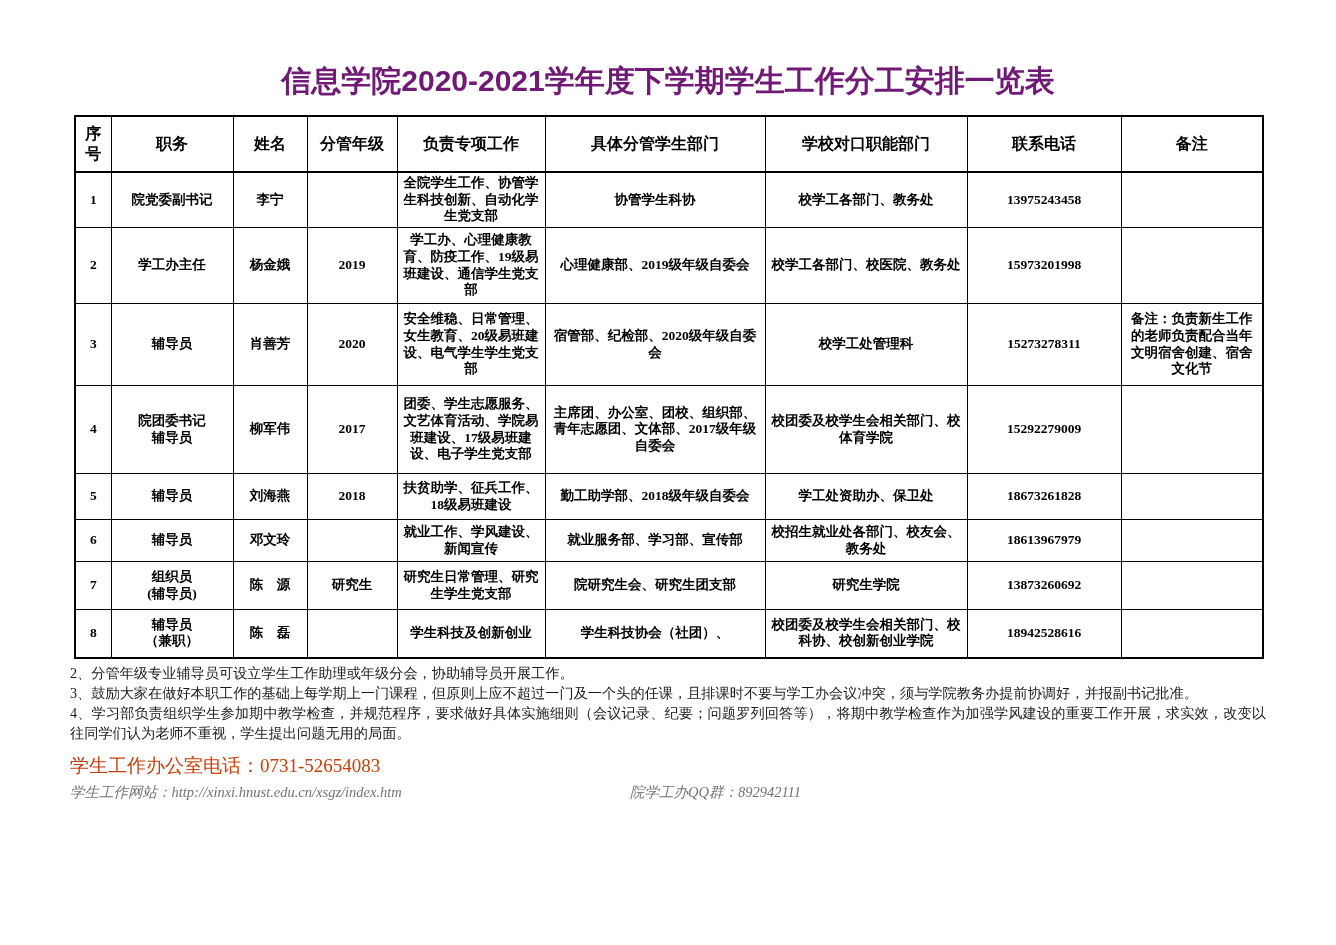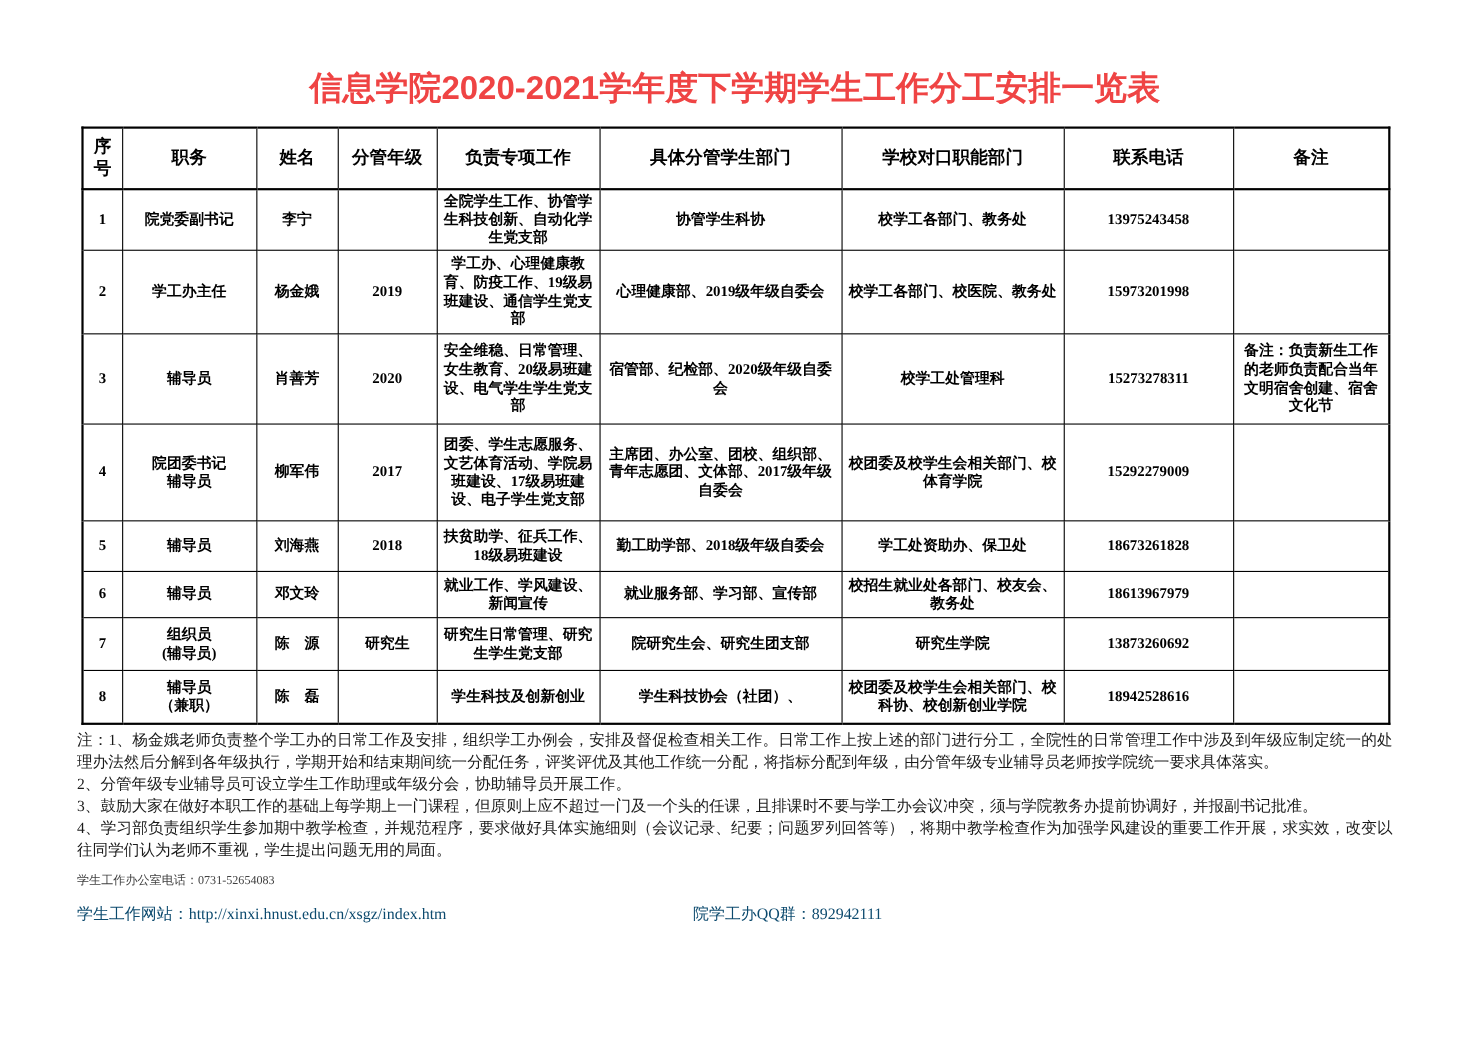--- a/index.html
+++ b/index.html
@@ -26,21 +26,21 @@
   
   .doc-title {
     text-align: center;
     font-family: "Liberation Sans", "DejaVu Sans", sans-serif;
     font-weight: bold;
     font-size: 30px;
     line-height: 1.0;
     letter-spacing: 0px;
     padding-top: 66px;
     padding-bottom: 0px;
-    color: #ef4444;
+    color: #701a75;
     white-space: nowrap;
   }
 
   
   .table-wrap {
     margin: 19px auto 0 auto;
     width: 1188px;
   }
   table.sheet {
     border-collapse: collapse;
@@ -125,33 +125,34 @@
     text-align: justify;
   }
   .notes p {
     margin: 0 0 0 0;
     padding: 0;
   }
   .contact-line {
     width: 1196px;
     margin: 9px auto 0 auto;
     font-family: "Liberation Serif", "DejaVu Serif", serif;
-    font-size: 11px;
+    font-size: 19px;
     line-height: 1.5;
-    color: #404040;
+    color: #c2410c;
   }
   .red-line {
     width: 1196px;
-    margin: 12px auto 0 auto;
+    margin: 1px auto 0 auto;
     font-family: "Liberation Serif", "DejaVu Serif", serif;
     font-size: 14.5px;
     line-height: 1.45;
-    color: #0c4a6e;
+    color: #737373;
     display: flex;
     align-items: baseline;
+    font-style: italic;
   }
   .red-line .seg-site { width: 560px; display: inline-block; white-space: nowrap; }
   .red-line .seg-qq { display: inline-block; white-space: nowrap; text-align: right; }
 </style>
 </head>
 <body>
 
 <div id="page">
 
   <div class="doc-title">信息学院2020-2021学年度下学期学生工作分工安排一览表</div>
@@ -290,21 +291,20 @@
           <td class="cell-func">校团委及校学生会相关部门、校科协、校创新创业学院</td>
           <td class="cell-phone">18942528616</td>
           <td class="cell-remark"></td>
         </tr>
 
       </tbody>
     </table>
   </div>
 
   <div class="notes">
-    <p>注：1、杨金娥老师负责整个学工办的日常工作及安排，组织学工办例会，安排及督促检查相关工作。日常工作上按上述的部门进行分工，全院性的日常管理工作中涉及到年级应制定统一的处理办法然后分解到各年级执行，学期开始和结束期间统一分配任务，评奖评优及其他工作统一分配，将指标分配到年级，由分管年级专业辅导员老师按学院统一要求具体落实。</p>
     <p>2、分管年级专业辅导员可设立学生工作助理或年级分会，协助辅导员开展工作。</p>
     <p>3、鼓励大家在做好本职工作的基础上每学期上一门课程，但原则上应不超过一门及一个头的任课，且排课时不要与学工办会议冲突，须与学院教务办提前协调好，并报副书记批准。</p>
     <p>4、学习部负责组织学生参加期中教学检查，并规范程序，要求做好具体实施细则（会议记录、纪要；问题罗列回答等），将期中教学检查作为加强学风建设的重要工作开展，求实效，改变以往同学们认为老师不重视，学生提出问题无用的局面。</p>
   </div>
 
   <div class="contact-line">学生工作办公室电话：0731-52654083</div>
 
   <div class="red-line">
     <span class="seg-site">学生工作网站：http://xinxi.hnust.edu.cn/xsgz/index.htm</span>
     <span class="seg-qq">院学工办QQ群：892942111</span>

